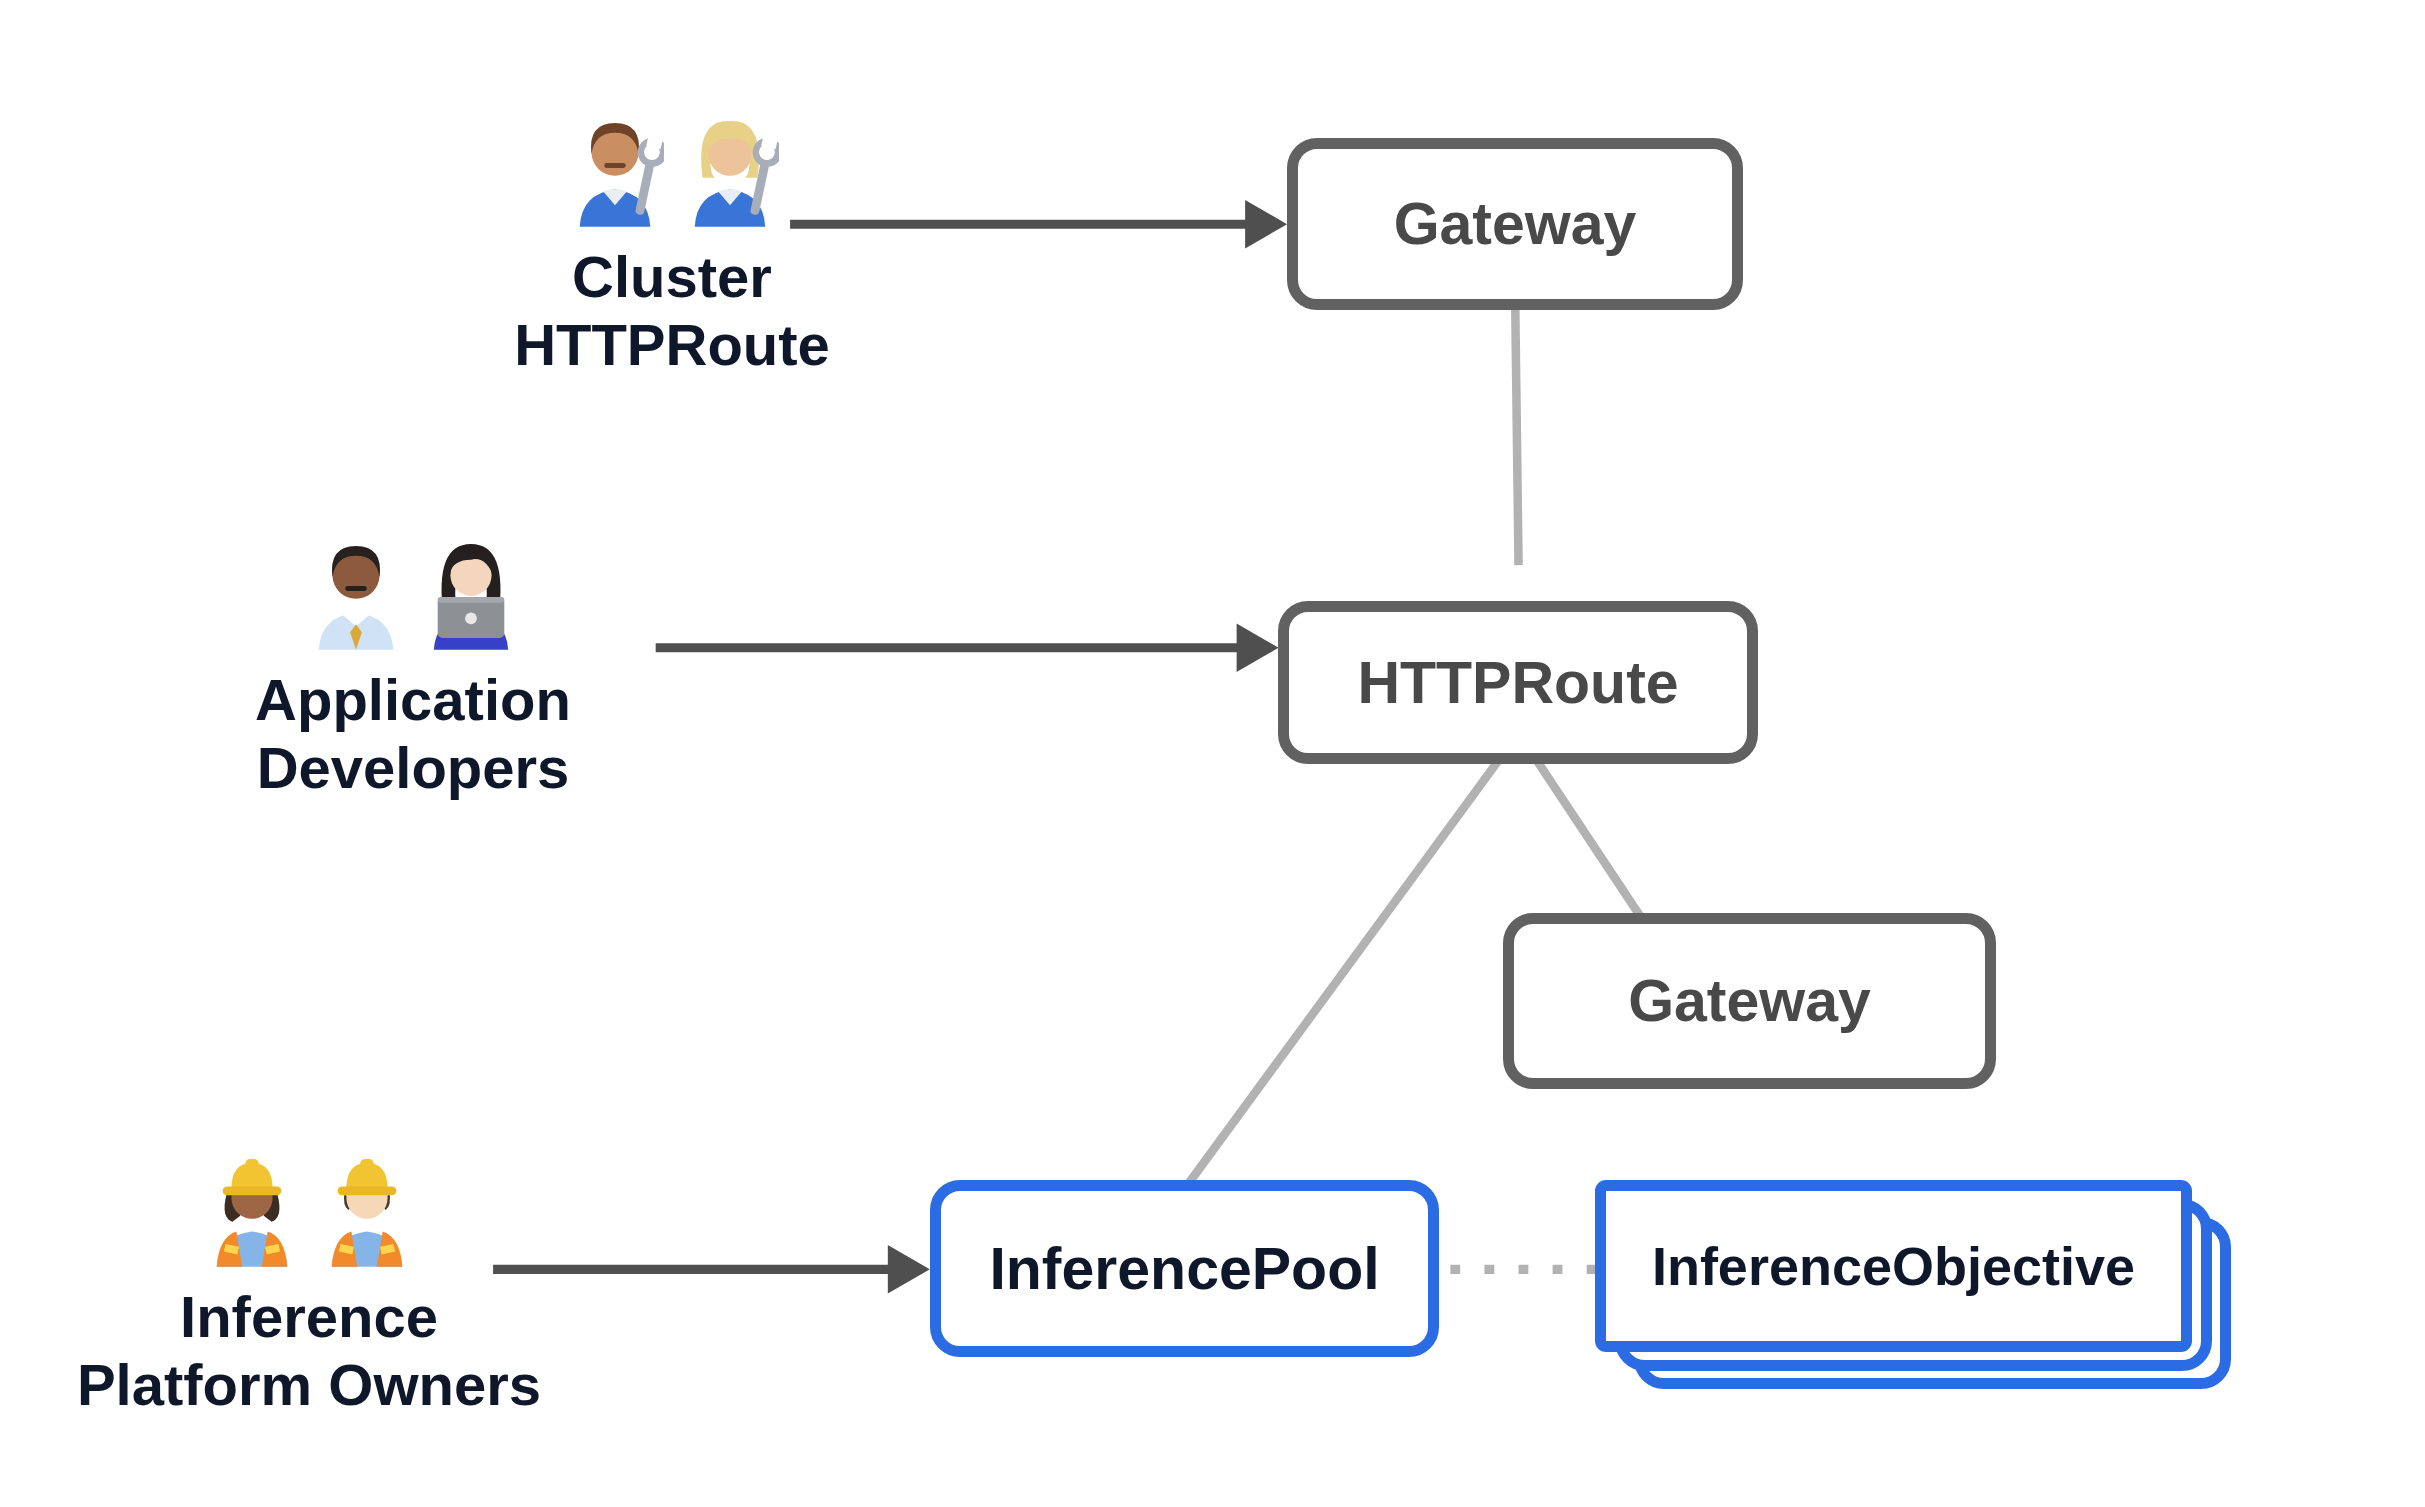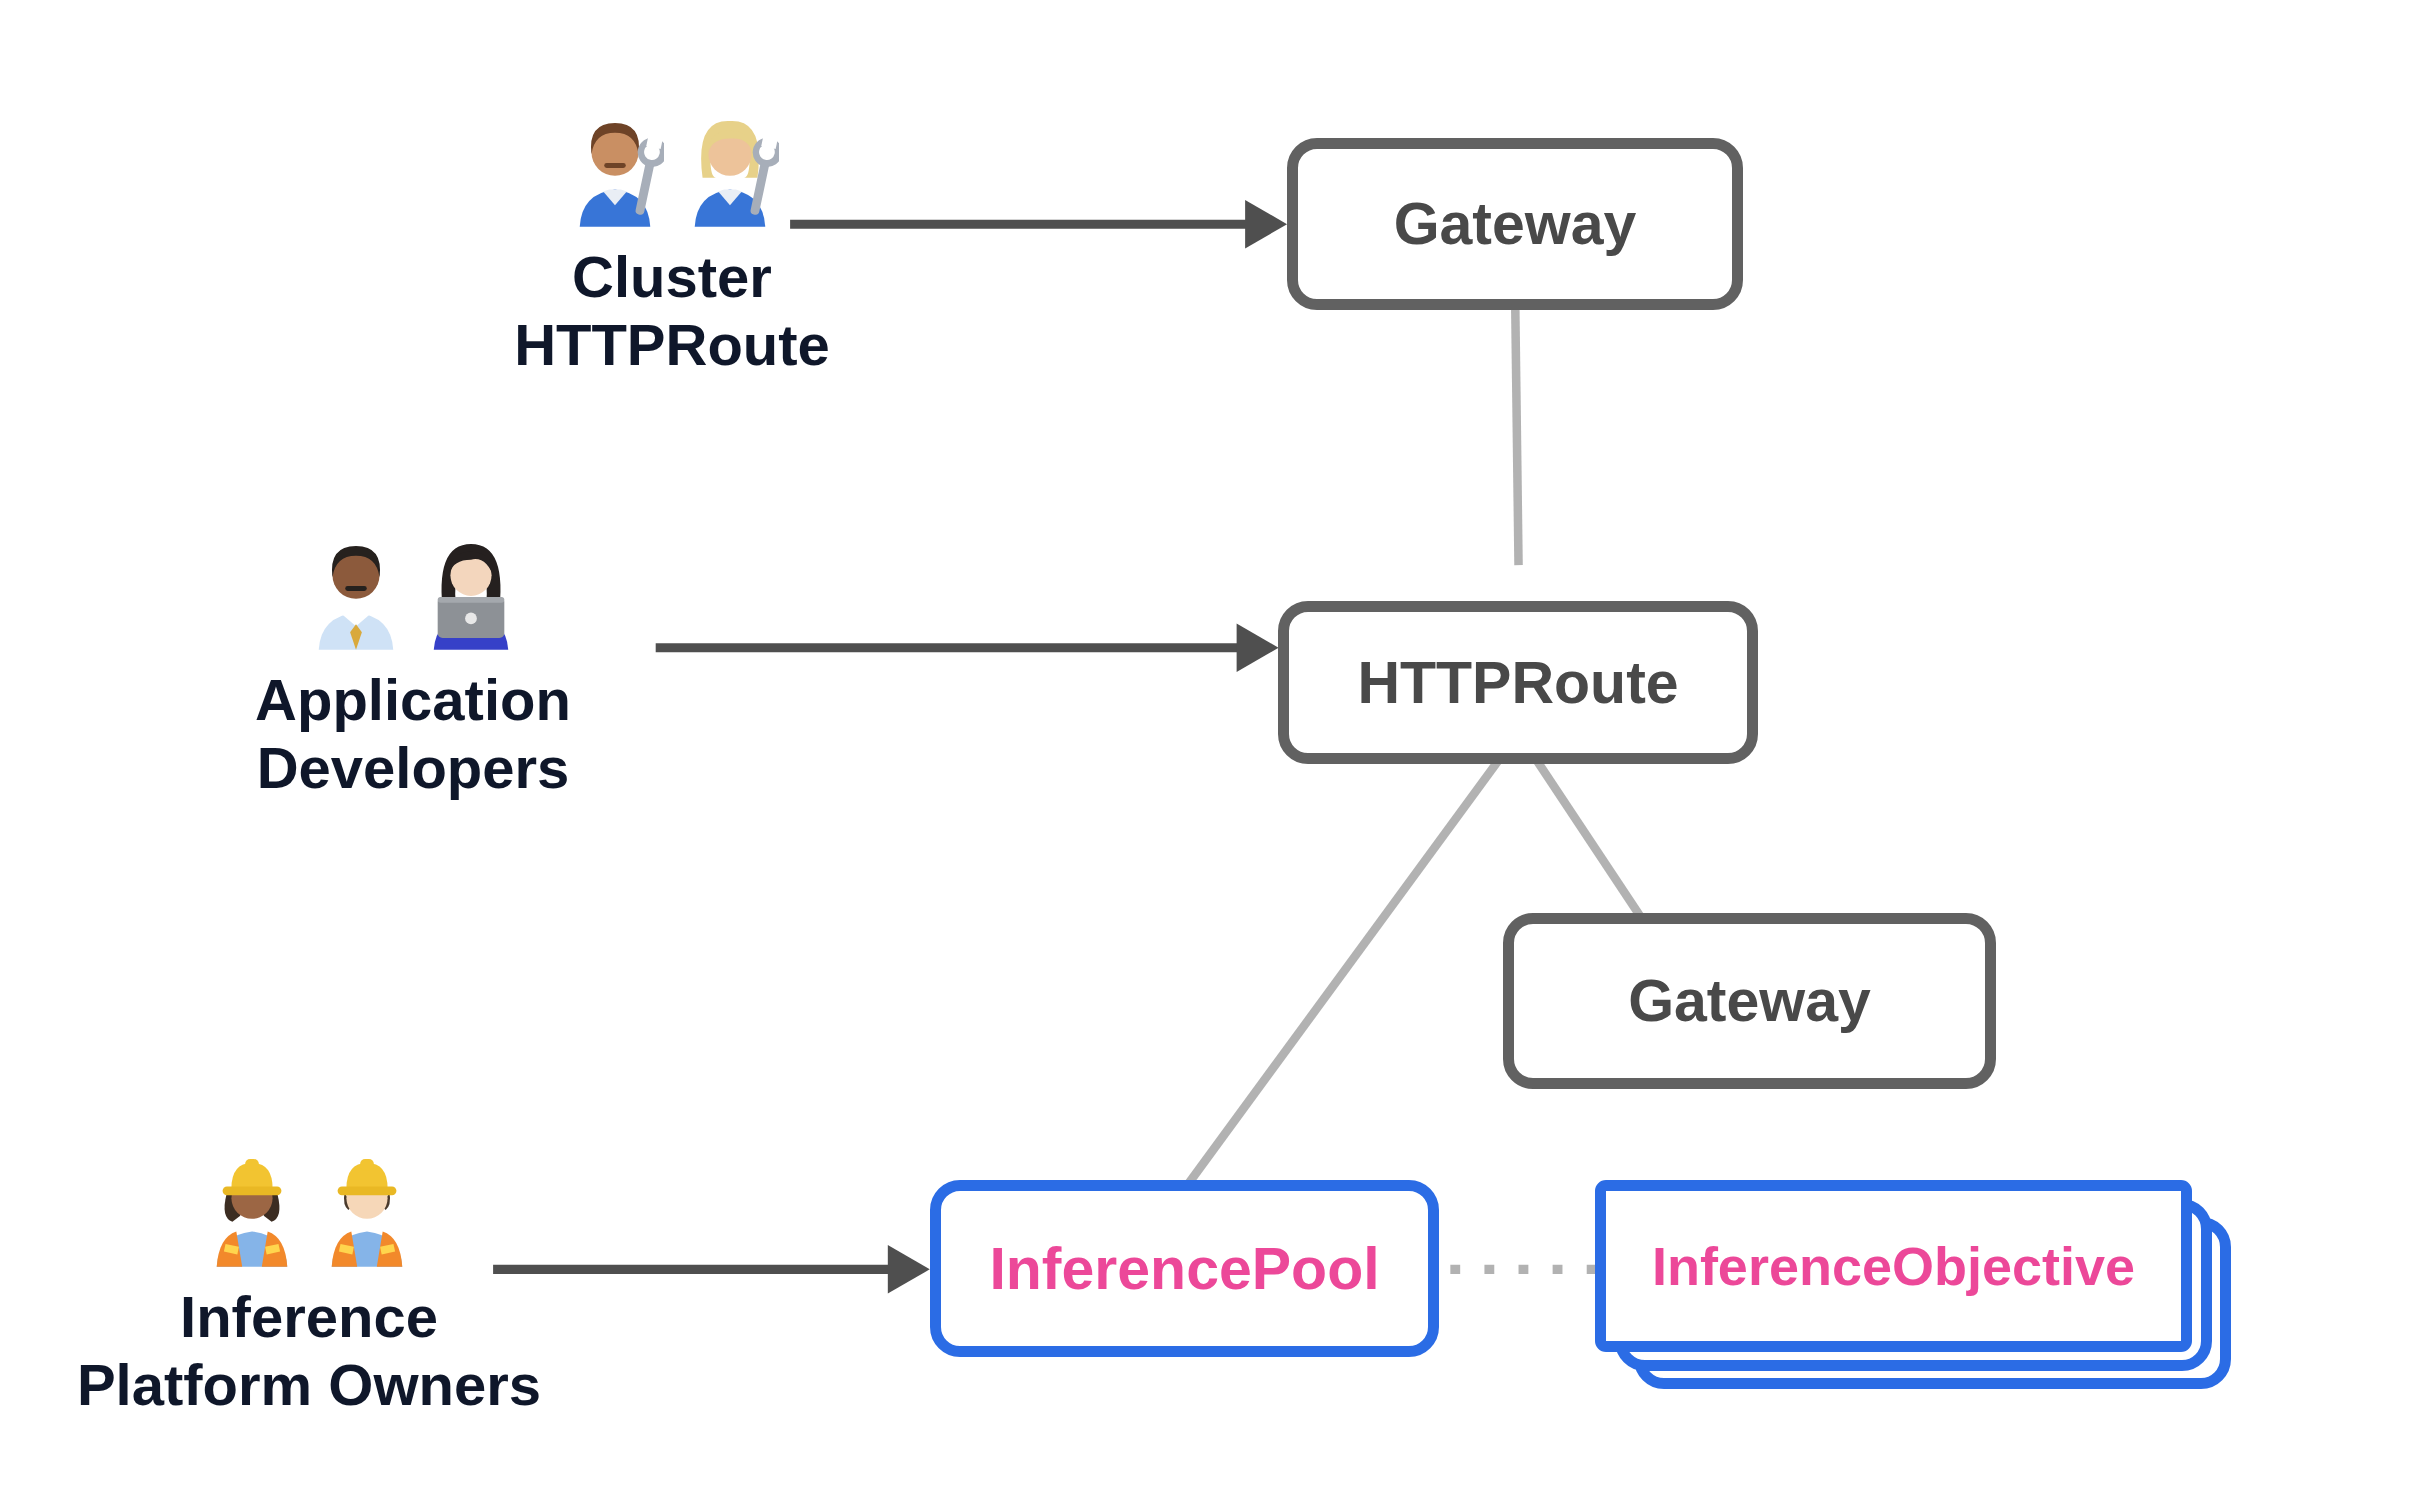--- a/index.html
+++ b/index.html
@@ -18,21 +18,21 @@
     position:absolute;box-sizing:border-box;
     background:#ffffff;
     border:11.8px solid #616161;
     border-radius:30px;
     display:flex;align-items:center;justify-content:center;
     font-weight:bold;font-size:59px;color:#494949;
     letter-spacing:0px;
     z-index:3;
     font-family:"Liberation Sans",sans-serif;
   }
-  .node.blue{border-color:#2b6ce5;color:#ec4899;}
+  .node.blue{border-color:#2b6ce5;color:#0f172a;}
   #gateway{left:1287px;top:138px;width:456px;height:172px;}
   #httproute{left:1278px;top:561px;width:480px;height:163px;margin-top:40px;}
   #service{left:1503px;top:913px;width:493px;height:176px;}
   #inference-pool{left:930px;top:1180px;width:509px;height:177px;}
   #inference-objective{left:1595px;top:1180px;width:597px;height:172px;font-size:54px;border-radius:11px;}
   .stack{
     position:absolute;box-sizing:border-box;background:#ffffff;
     border:11.8px solid #2b6ce5;border-radius:30px;
   }
   #stack2{left:1615px;top:1199px;width:597px;height:172px;z-index:2;}

